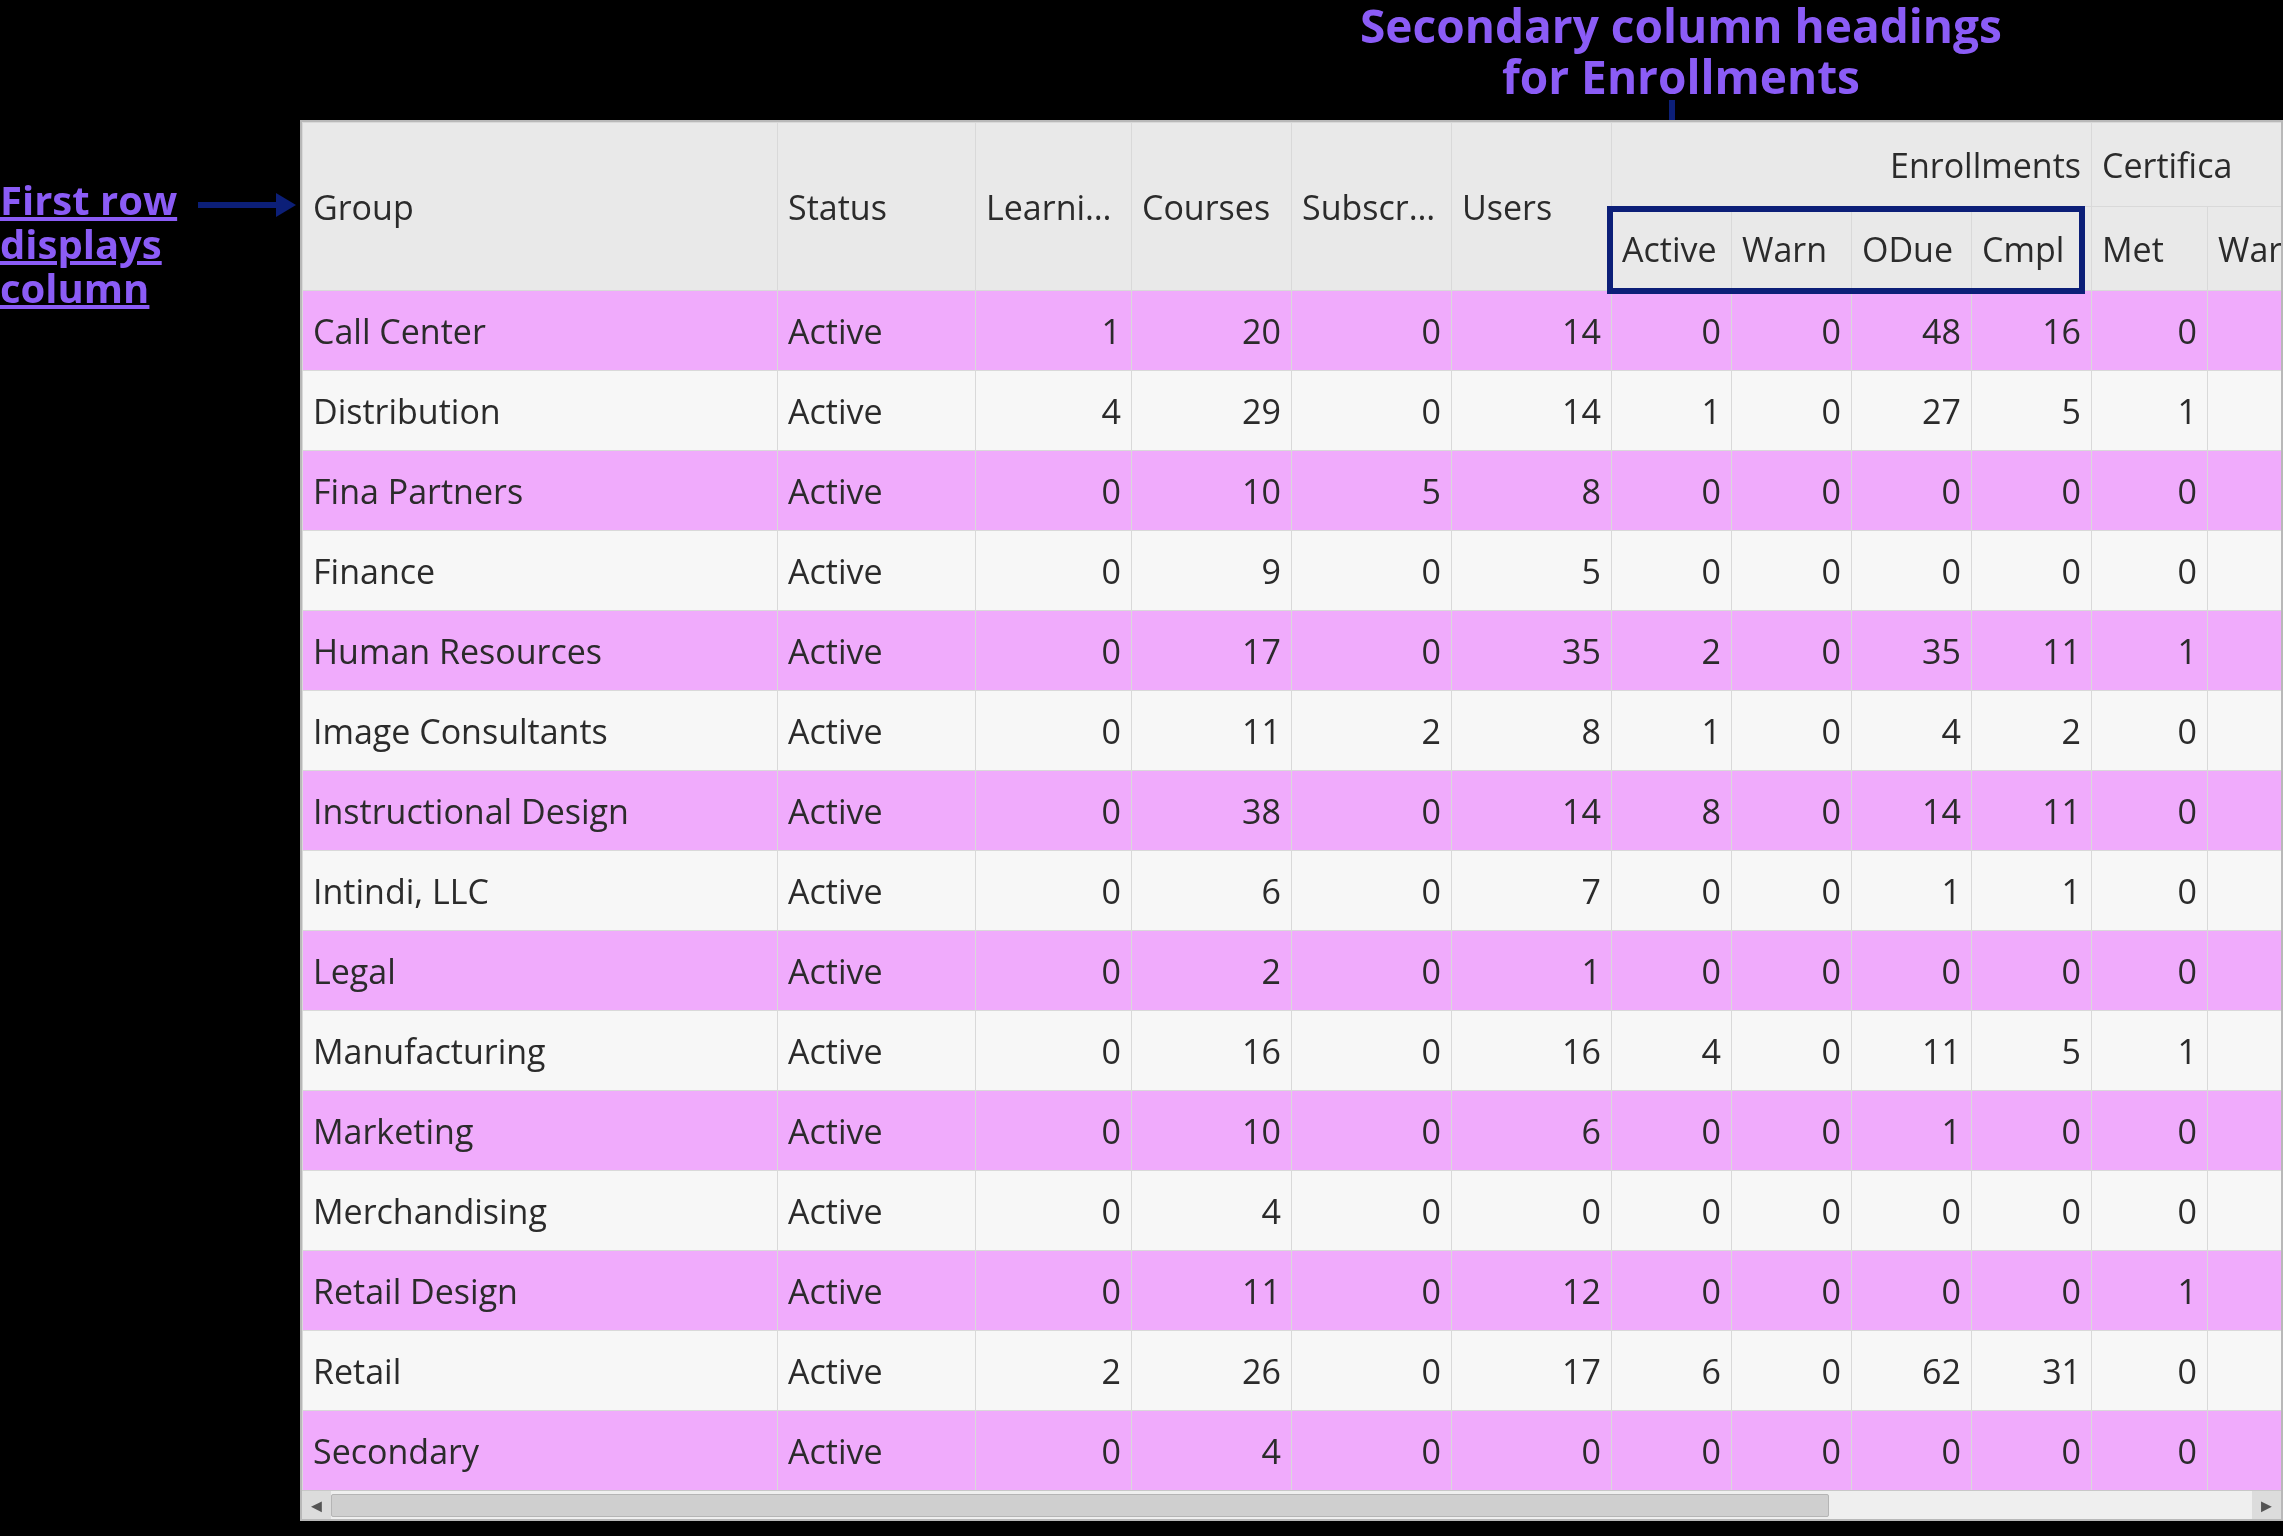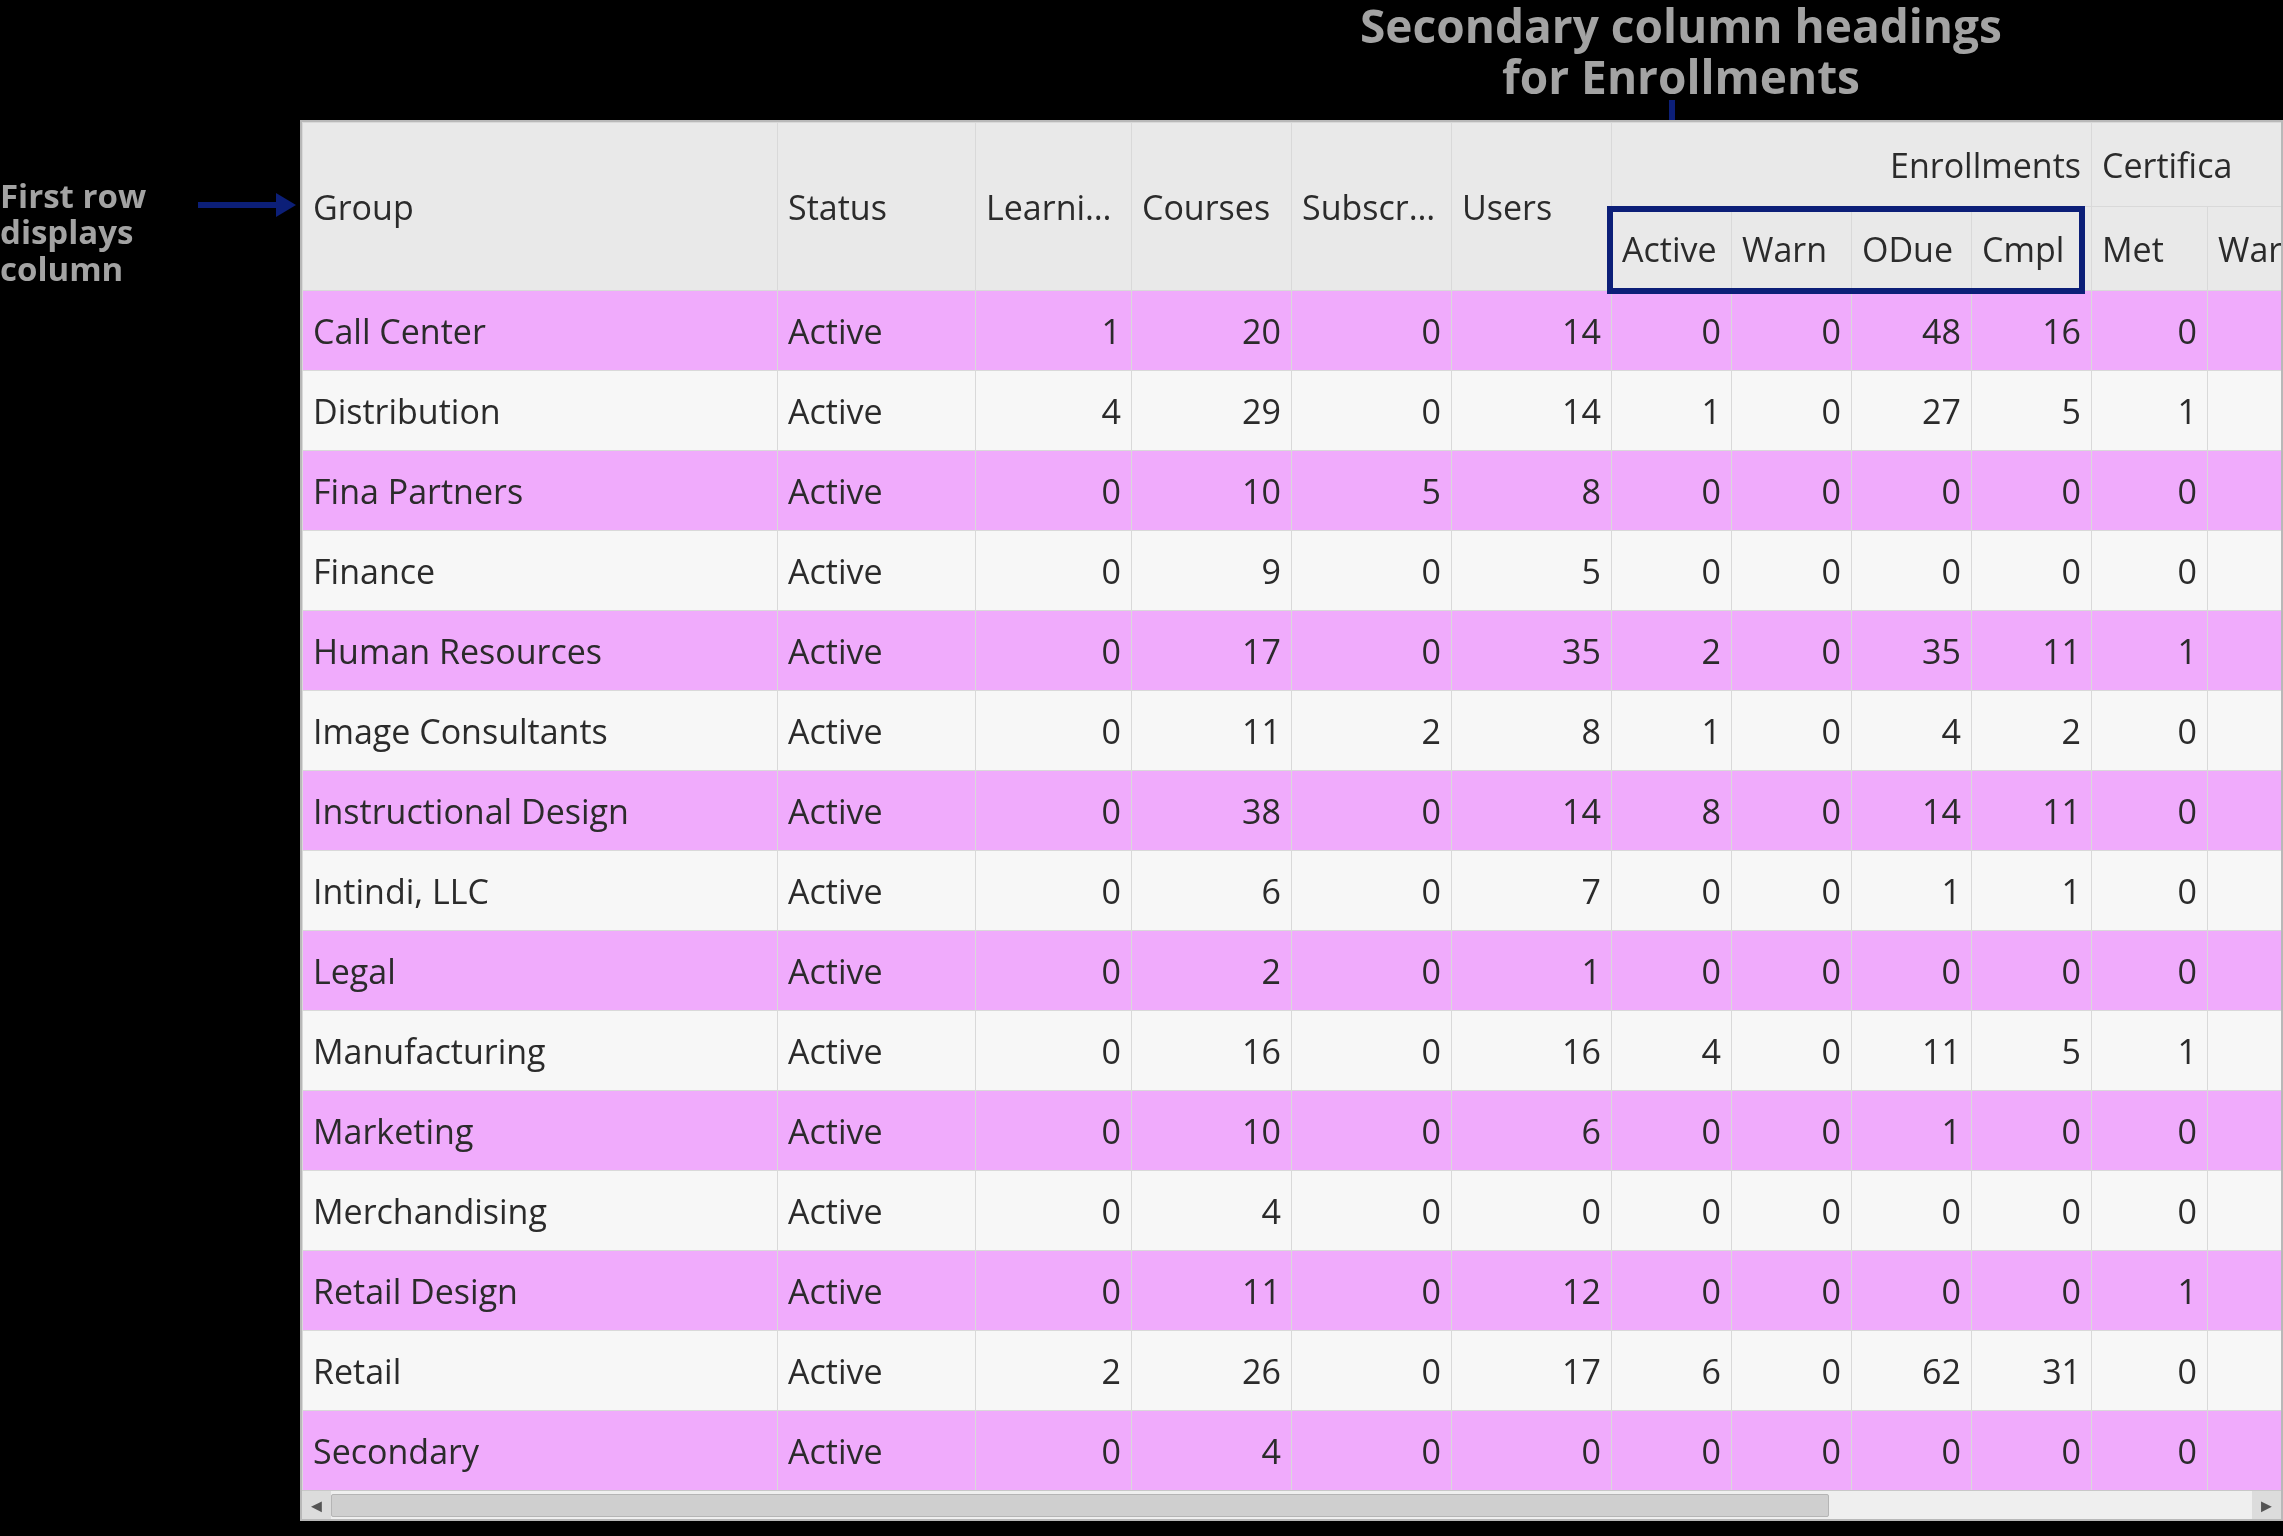--- a/index.html
+++ b/index.html
@@ -9,21 +9,21 @@
     font-family: "Segoe UI", "Open Sans", Arial, sans-serif;
     width: 2283px;
     height: 1536px;
     overflow: hidden;
     position: relative;
   }
 
   
   .anno {
     position: absolute;
-    color: #a3a3a3;
+    color: #8b5cf6;
     font-weight: 700;
     line-height: 1.1;
     white-space: pre;
     pointer-events: none;
   }
 
   .arrow-line {
     position: absolute;
     background: #0c1f78;
     pointer-events: none;
@@ -138,21 +138,21 @@
 </style>
 </head>
 <body>
 
 <div class="anno" style="left:1360px; top:0; font-size:46px; text-align:center;">Secondary column headings
 for Enrollments</div>
 
 <div class="arrow-line" style="left:1669px; top:100px; width:6px; height:90px;"></div>
 <div class="arrow-head-down" style="left:1660px; top:188px;"></div>
 
-<div class="anno" style="left:0px; top:178px; font-size:33px;">First row
+<div class="anno" style="left:0px; top:178px; font-size:40px;text-decoration:underline;">First row
 displays
 column</div>
 
 <div class="arrow-line" style="left:198px; top:202px; width:80px; height:6px;"></div>
 <div class="arrow-head-right" style="left:276px; top:193px;"></div>
 
 <div class="table-wrap">
   <div class="scroll-area">
     <table class="grid">
       <colgroup>

